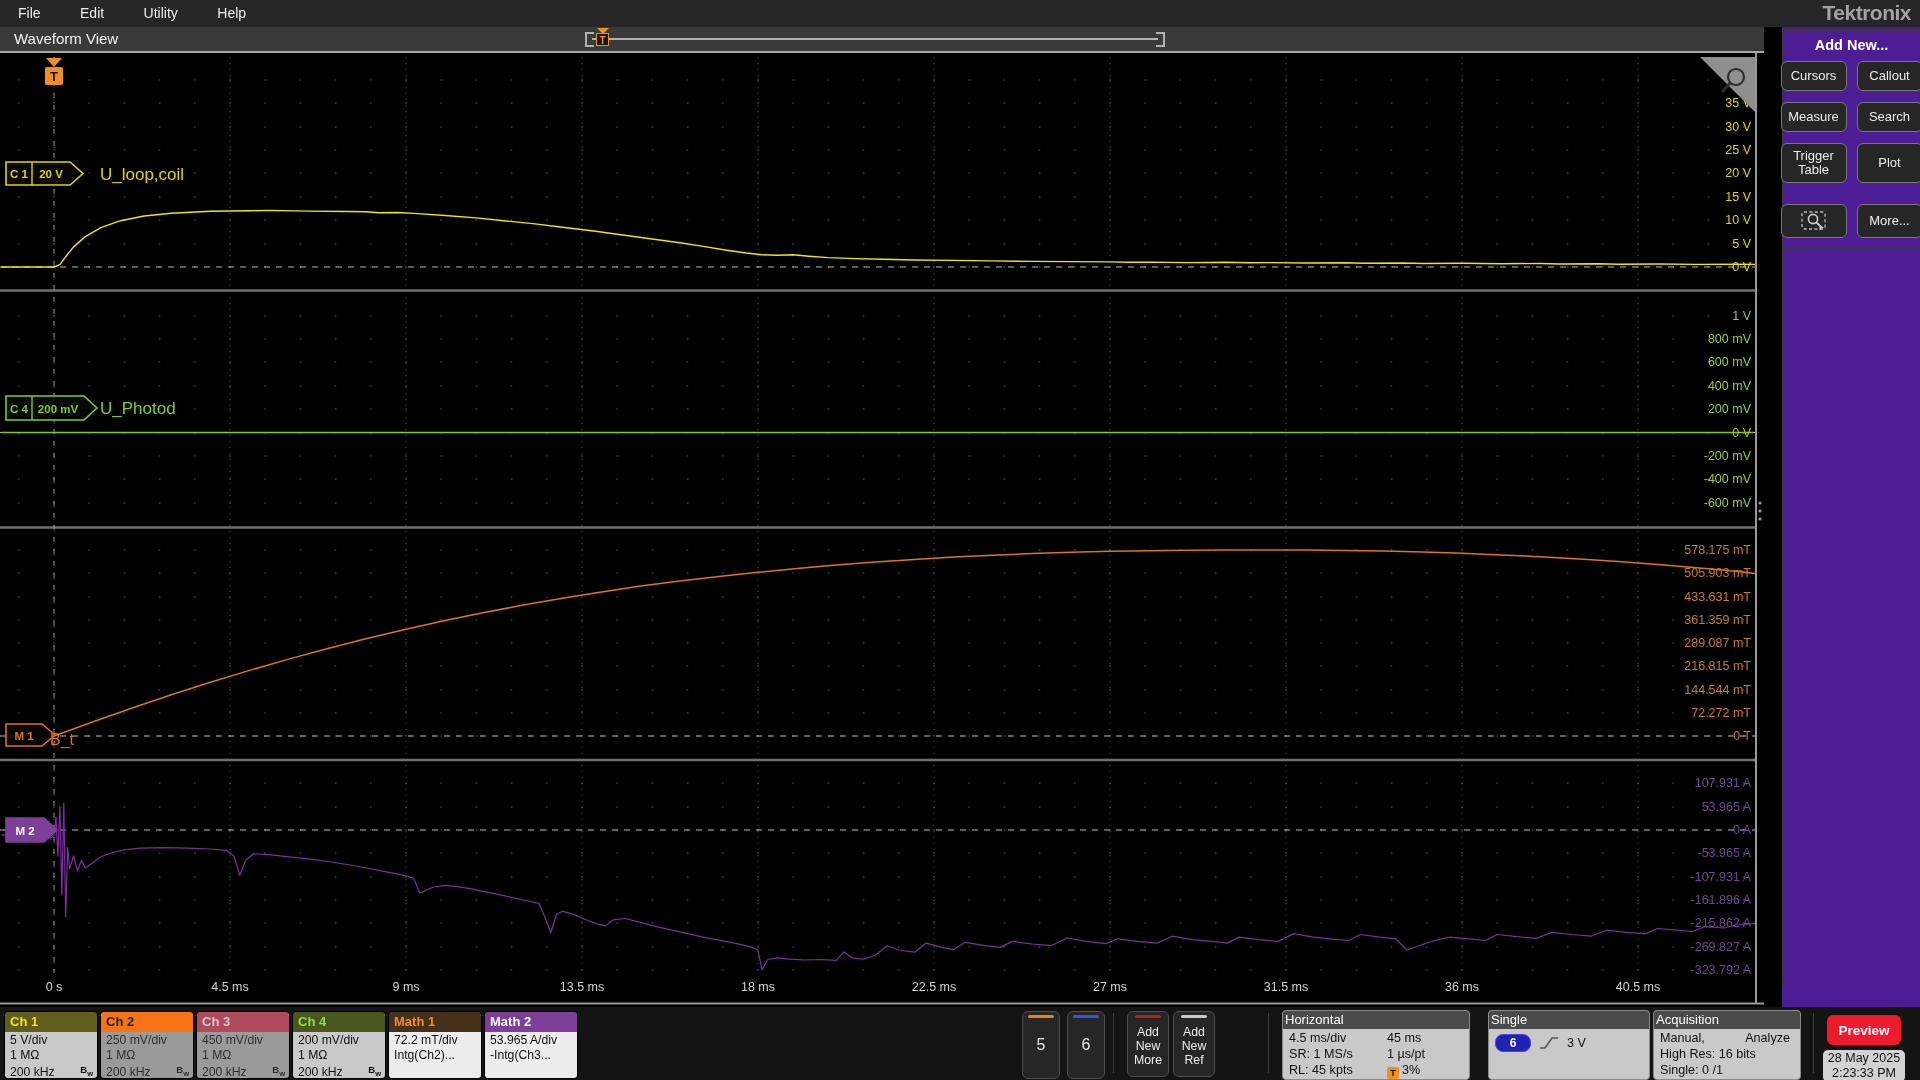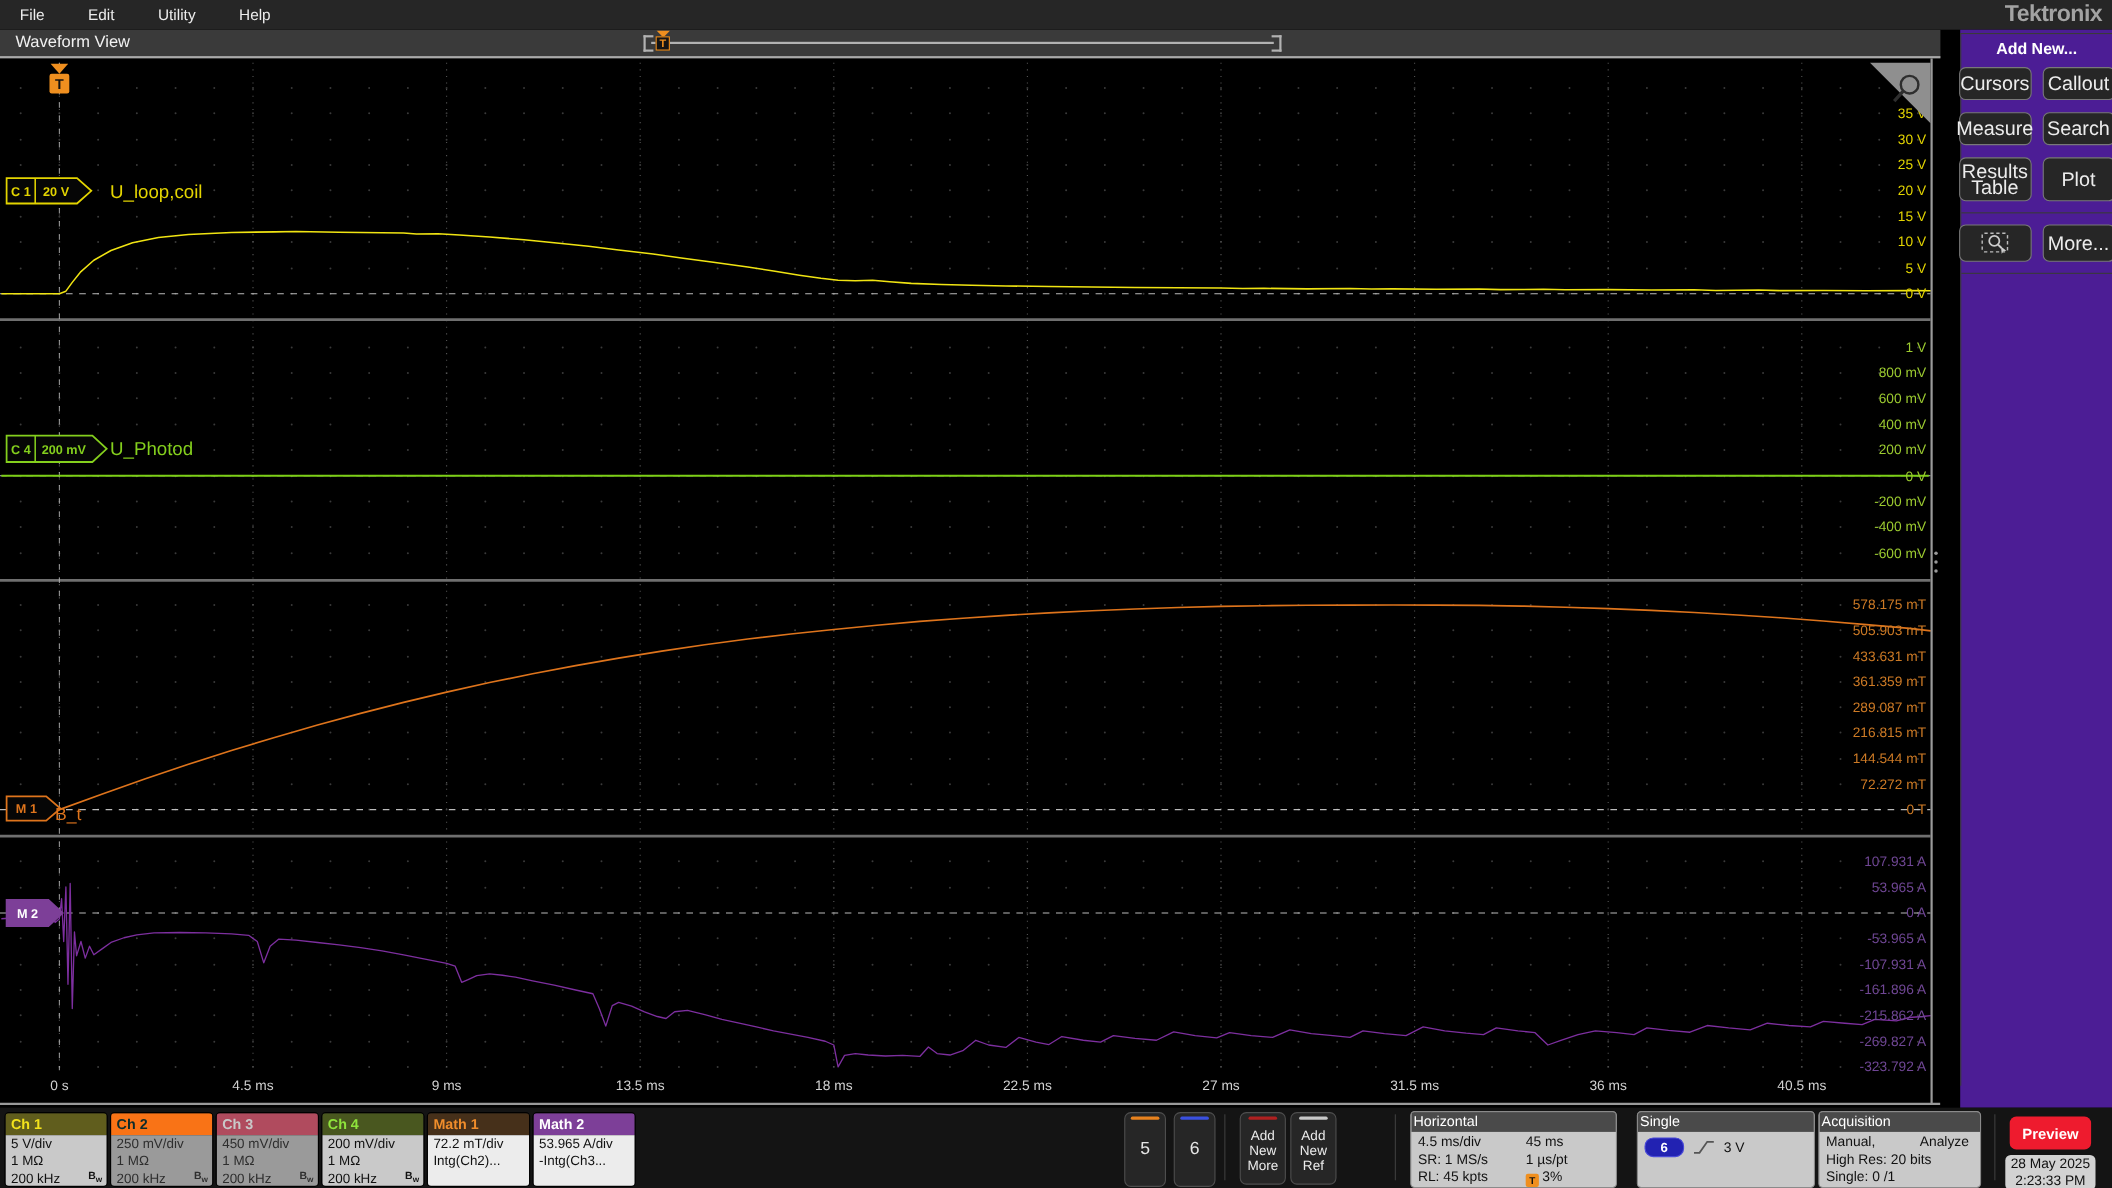--- a/index.html
+++ b/index.html
@@ -35,21 +35,21 @@
         line-height:13px;box-sizing:border-box;}
   #wave-svg{position:absolute;left:0;top:26px;}
 
   
   #sidebar{position:absolute;right:0;top:27px;width:138px;height:980px;background:#4c1d95;}
   #addnew{border-left:1px solid #3a3a3a;border-top:1px solid #3a3a3a;margin-top:3px;
         padding-bottom:4px;min-height:952px;}
   #addnew-title{color:#fff;font-size:14.5px;font-weight:700;text-align:center;padding:6px 0 8px 0;}
   .btn-grid{display:grid;grid-template-columns:66px 66px;gap:11px 10px;justify-content:center;}
   .sbtn{background:#262626;border:1.5px solid #787878;border-radius:6px;color:#ececec;
-        font-family:"Liberation Sans",sans-serif;font-size:18px;min-height:30px;cursor:pointer;
+        font-family:"Liberation Sans",sans-serif;font-size:13px;min-height:30px;cursor:pointer;
         display:flex;align-items:center;justify-content:center;text-align:center;line-height:14px;padding:1px 2px;}
   .sbtn.tall{min-height:40px;}
   .sb-sep{border:none;border-top:1px solid #3a3a3a;margin:10px 0 10px 0;}
 
   
   #bottombar{position:absolute;left:0;top:1007px;width:1920px;height:73px;background:#141414;}
   .chbadge{position:absolute;top:4px;width:92px;height:66px;border-radius:4px;overflow:hidden;
         border:1px solid #000;}
   .chbadge .head{height:20px;font-size:13px;font-weight:700;line-height:20px;padding-left:5px;}
   .chbadge .body{height:46px;font-size:12.2px;line-height:15px;padding:1px 4px 0 5px;}
@@ -2041,21 +2041,21 @@
   </div>
 
   <div id="sidebar">
     <div id="addnew">
       <div id="addnew-title">Add New...</div>
       <div class="btn-grid">
         <button class="sbtn">Cursors</button>
         <button class="sbtn">Callout</button>
         <button class="sbtn">Measure</button>
         <button class="sbtn">Search</button>
-        <button class="sbtn tall">Results Table</button>
+        <button class="sbtn tall">Trigger Table</button>
         <button class="sbtn tall">Plot</button>
       </div>
       <hr class="sb-sep">
       <div class="btn-grid">
         <button class="sbtn" style="min-height:34px;">
           <svg width="28" height="22" viewBox="0 0 28 22">
             <rect x="2" y="2" width="23" height="17" rx="2" fill="none" stroke="#bbbbbb" stroke-width="1.3" stroke-dasharray="3 2.4"></rect>
             <circle cx="13" cy="9" r="4.6" fill="none" stroke="#cccccc" stroke-width="1.6"></circle>
             <line x1="16.2" y1="12.2" x2="19.5" y2="15.5" stroke="#cccccc" stroke-width="1.8"></line>
             <path d="M19,14 l5,4 l-3,0.4 l-1.2,2.6 z" fill="#cccccc"></path>
@@ -2185,21 +2185,21 @@
       </div>
     </div>
 
     <div class="panel" style="left:1653px;width:146px;">
       <div class="phead">Acquisition</div>
       <div class="pbody">
         <div class="acq-r1">
             <span>Manual,</span>
             <span>Analyze</span>
           </div>
-        <div>High Res: 20 bits</div>
+        <div>High Res: 16 bits</div>
         <div>Single: 0 /1</div>
       </div>
     </div>
 
     <button id="preview-btn">Preview</button>
     <div id="datetime">
       <div>28 May 2025</div>
       <div>2:23:33 PM</div>
     </div>
   </div>

